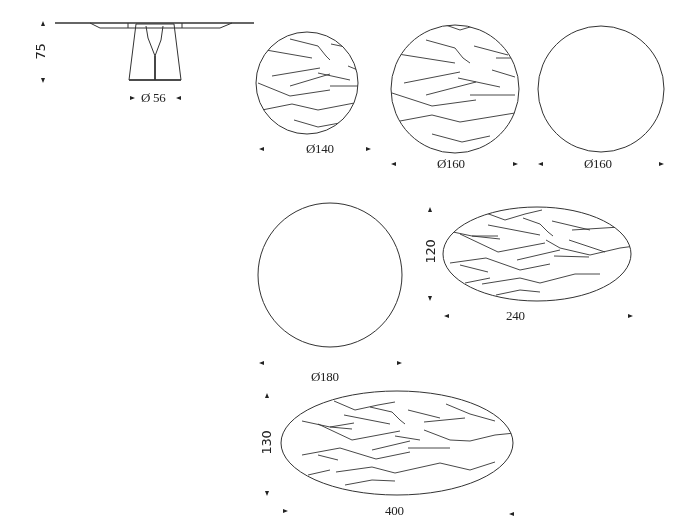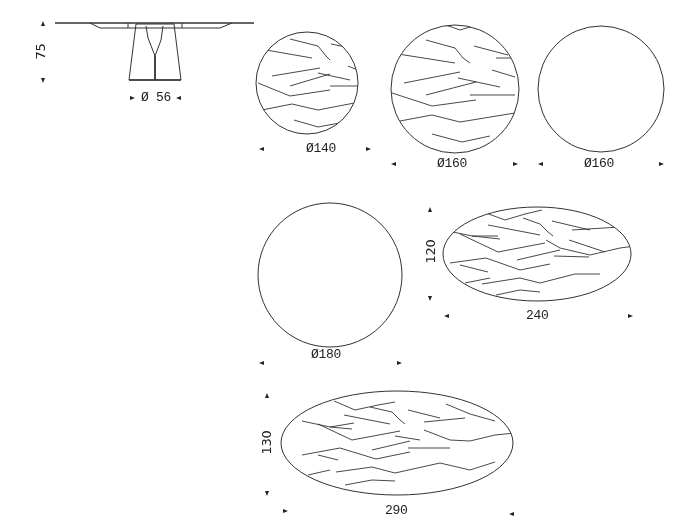--- a/index.html
+++ b/index.html
@@ -1,20 +1,20 @@
 <!DOCTYPE html>
 <html><head>
   <meta charset="utf-8">
   <style>
     html, body { margin: 0; padding: 0; background: #ffffff; }
     body { width: 697px; height: 527px; position: relative; overflow: hidden;
            font-family: "Liberation Sans", sans-serif; color: #222; }
     svg#drawing { position: absolute; left: 0; top: 0; }
     .lbl { position: absolute; font-size: 13px; color: #222; white-space: nowrap;
-           font-family: Liberation Mono, monospace; letter-spacing: -0.3px; }
+           font-family: Liberation Serif, serif; letter-spacing: -0.3px; }
     .vlbl { position: absolute; font-size: 13px; color: #222; white-space: nowrap;
             transform: rotate(-90deg); transform-origin: center center;
             font-family: "DejaVu Sans", sans-serif; letter-spacing: -0.3px; }
   </style>
 </head>
 <body>
 
 <svg id="drawing" width="697" height="527" viewBox="0 0 697 527">
   <defs>
     <clipPath id="c140">
@@ -167,19 +167,19 @@
     <polygon points="509,514 514,512 514,516"></polygon>
   </g>
 </svg>
 
 <div class="vlbl" style="left:33px; top:44px;">75</div>
 <div class="lbl" style="left:141px; top:90px;">Ø 56</div>
 
 <div class="lbl" style="left:306px; top:141px;">Ø140</div>
 <div class="lbl" style="left:437px; top:156px;">Ø160</div>
 <div class="lbl" style="left:584px; top:156px;">Ø160</div>
-<div class="lbl" style="left:311px; top:347px;">Ø180</div>
+<div class="lbl" style="left:311px; top:369px;">Ø180</div>
 
 <div class="vlbl" style="left:419px; top:244px;">120</div>
-<div class="lbl" style="left:526px; top:308px;">240</div>
+<div class="lbl" style="left:506px; top:308px;">240</div>
 
 <div class="vlbl" style="left:255px; top:435px;">130</div>
-<div class="lbl" style="left:385px; top:503px;">290</div>
+<div class="lbl" style="left:385px; top:503px;">400</div>
 
 </body></html>

